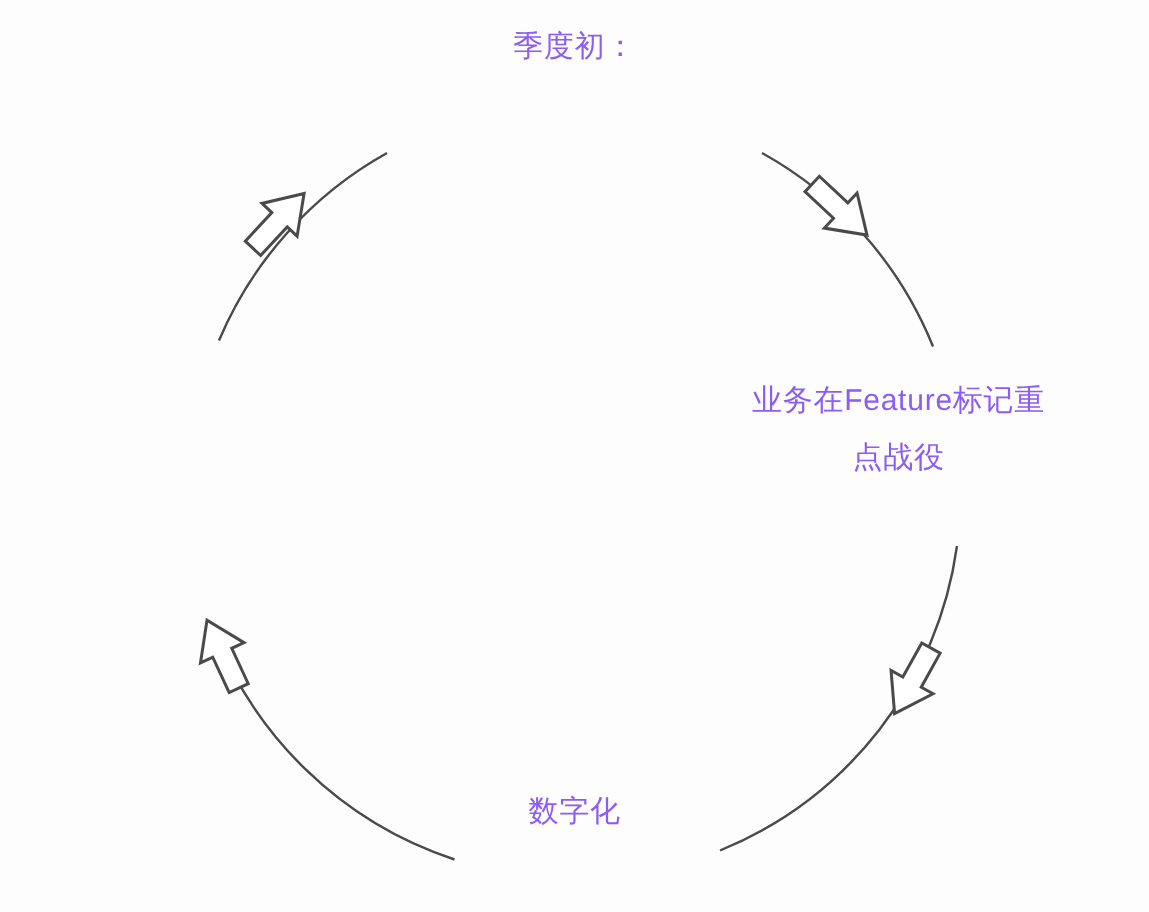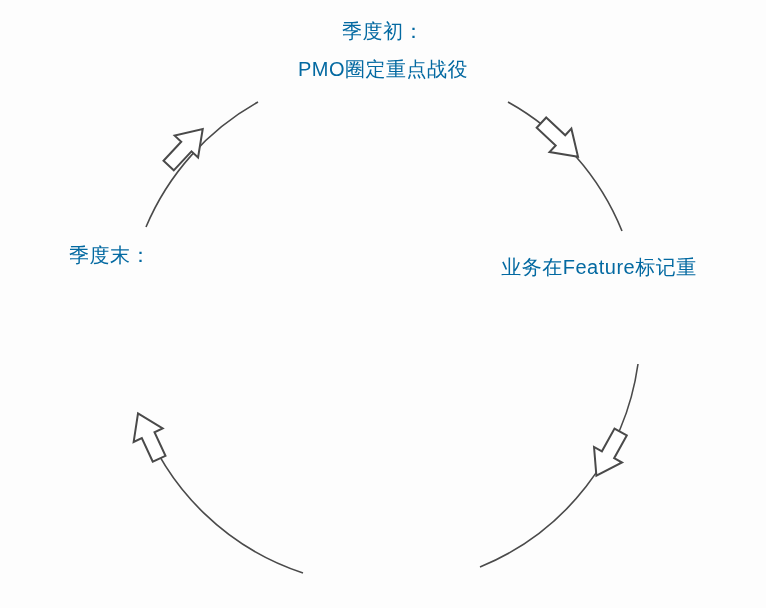--- a/index.html
+++ b/index.html
@@ -27,21 +27,21 @@
   }
   .arrow path {
     fill: #ffffff;
     stroke: #4a4a4a;
     stroke-width: 2;
     stroke-linejoin: miter;
   }
   .label {
     position: absolute;
     text-align: center;
-    color: #0369a1;
+    color: #8b5cf6;
     font-size: 20px;
     line-height: 38px;
     letter-spacing: 0.5px;
   }
   .label-top    { left: 183px; top: 12px;  width: 400px; }
   .label-right  { left: 488px; top: 238px; width: 222px; margin-top: 10px; }
   .label-bottom { left: 283px; top: 522px; width: 200px; }
   .label-left   { left: 8px;   top: 236px; width: 204px; }
 </style>
 </head>
@@ -65,27 +65,27 @@
     <g class="arrow" transform="translate(149,437) rotate(-115)">
       <path d="M -24,-7 L 2,-7 L 2,-16 L 26,0 L 2,16 L 2,7 L -24,7 Z"></path>
     </g>
     <g class="arrow" transform="translate(185,148) rotate(-47)">
       <path d="M -24,-7 L 2,-7 L 2,-16 L 26,0 L 2,16 L 2,7 L -24,7 Z"></path>
     </g>
   </svg>
 
   <div class="label label-top">
     <div>季度初：</div>
-    <div>PMO圈定重点战役</div>
   </div>
 
   <div class="label label-right">
     <div>业务在Feature标记重</div>
+    <div>点战役</div>
   </div>
 
   <div class="label label-bottom">
+    <div>数字化</div>
   </div>
 
   <div class="label label-left">
-    <div>季度末：</div>
   </div>
 
 </div>
 
 </body></html>

